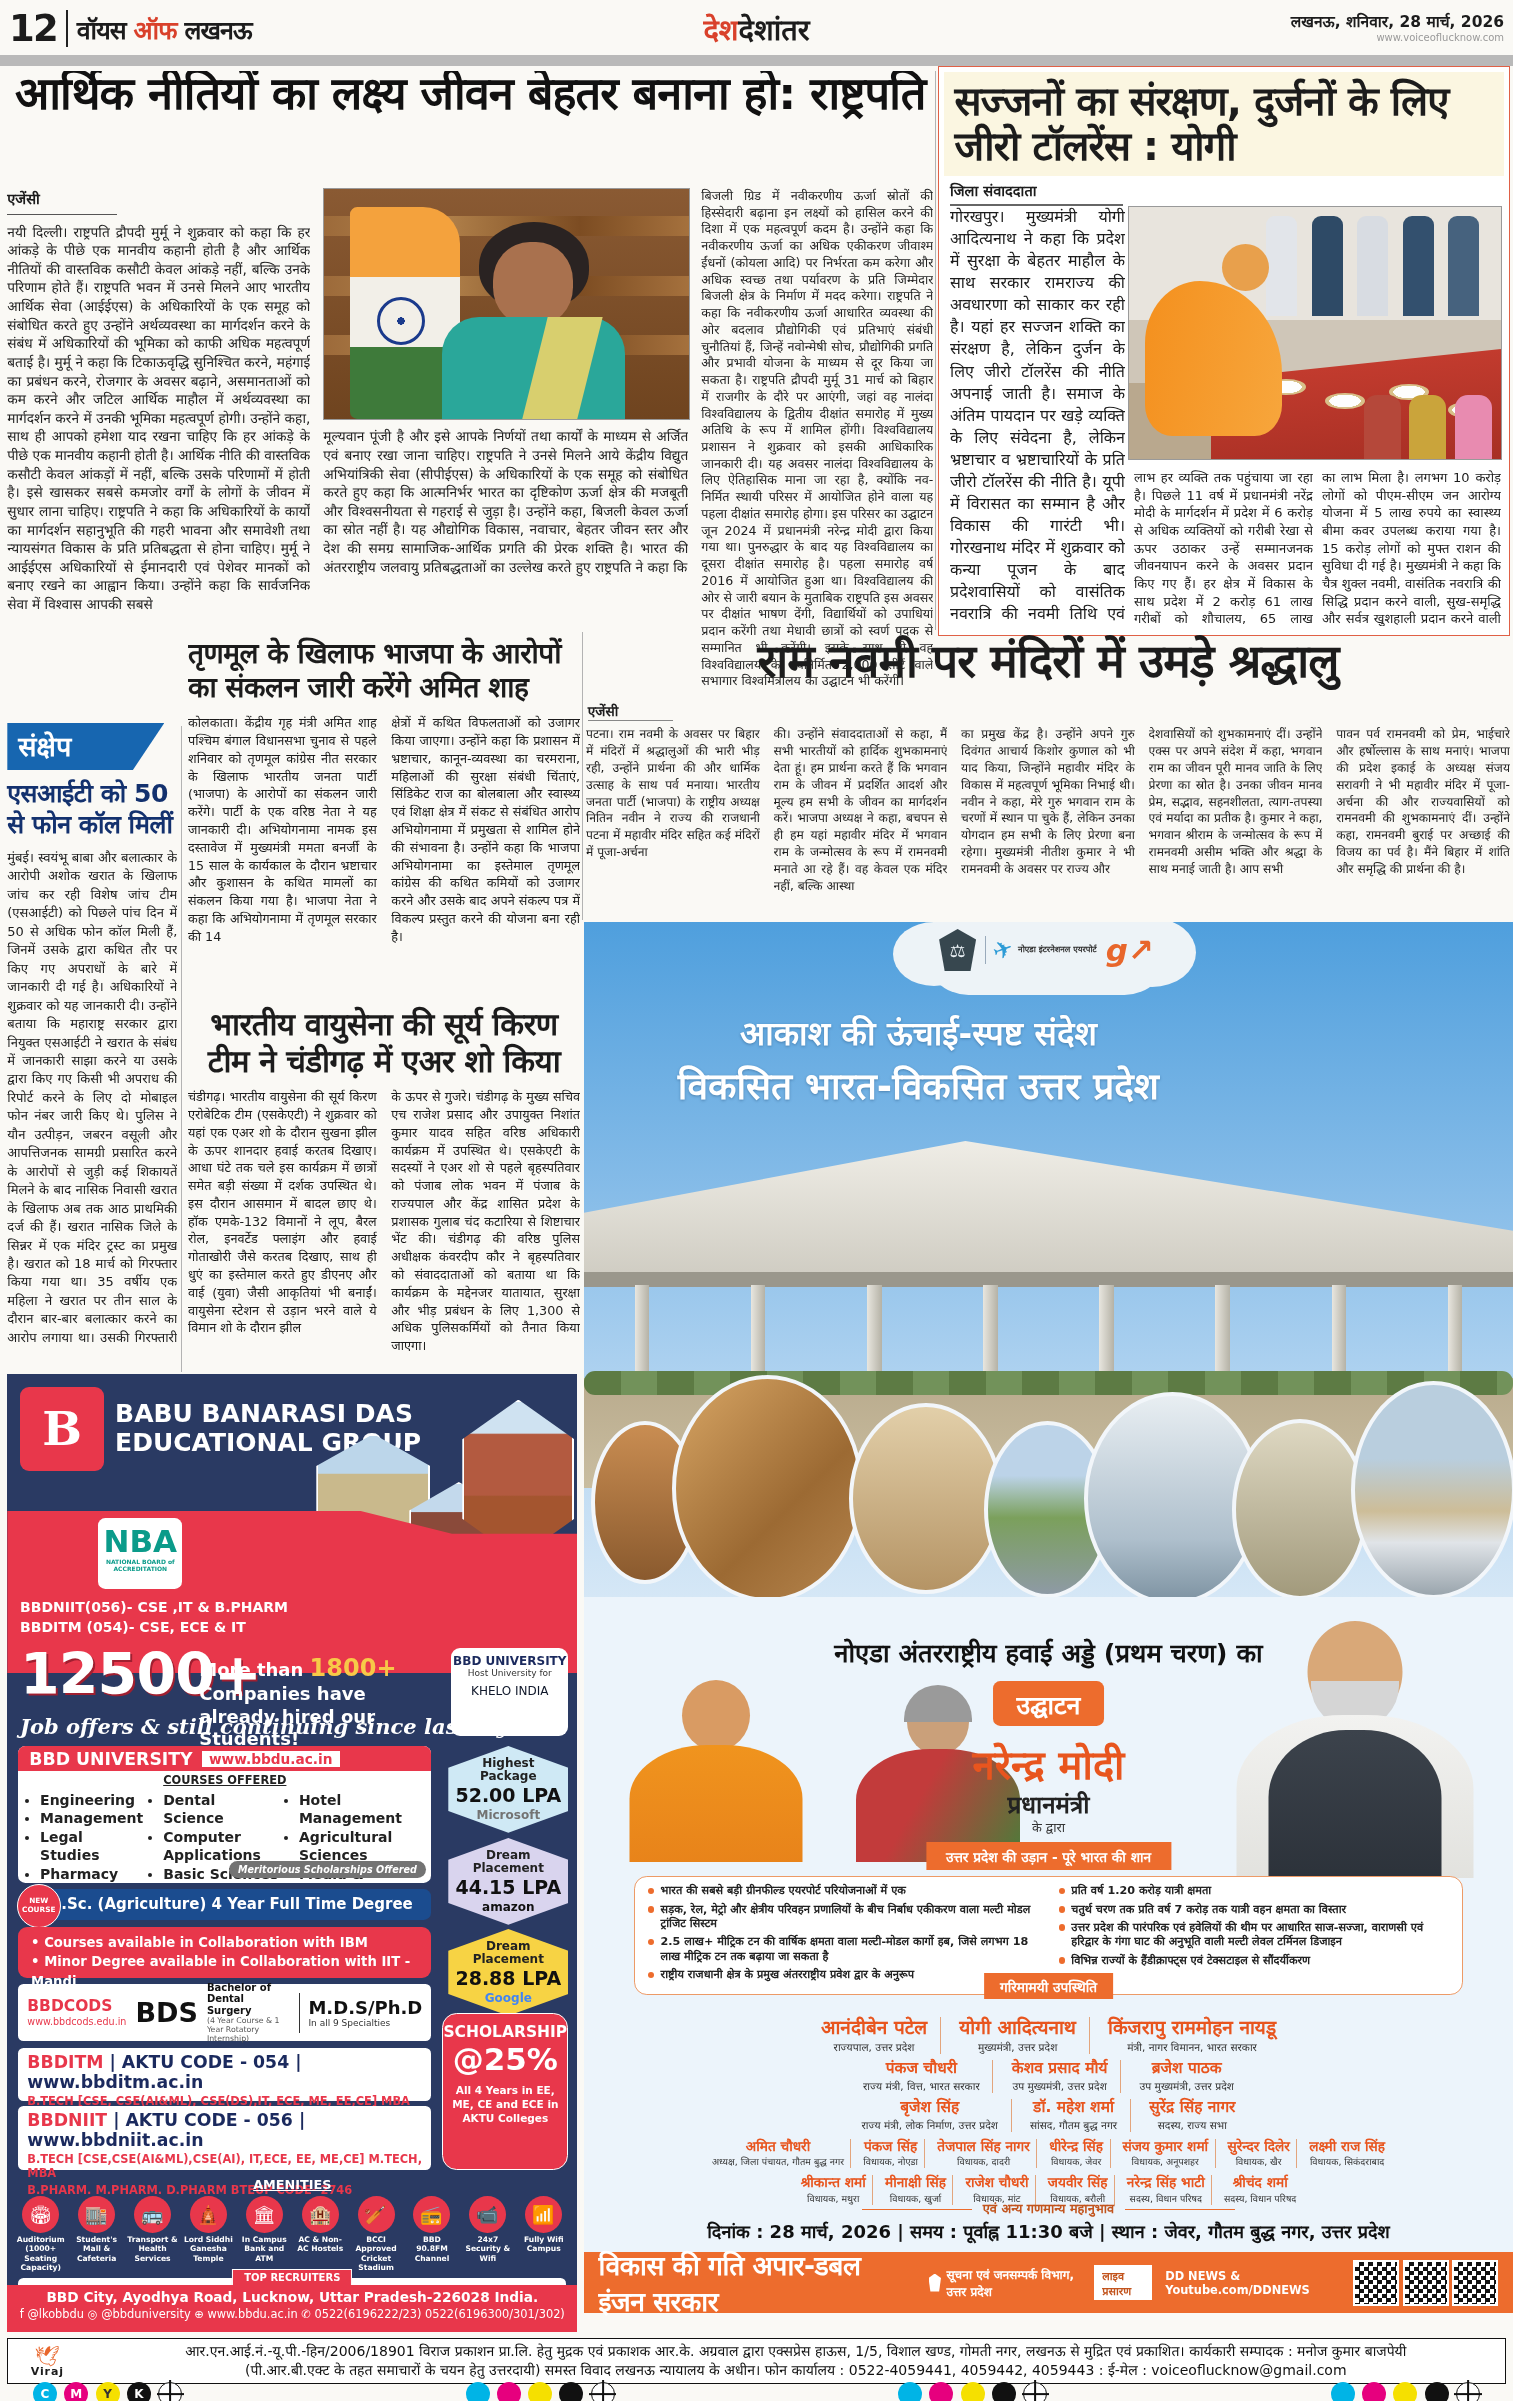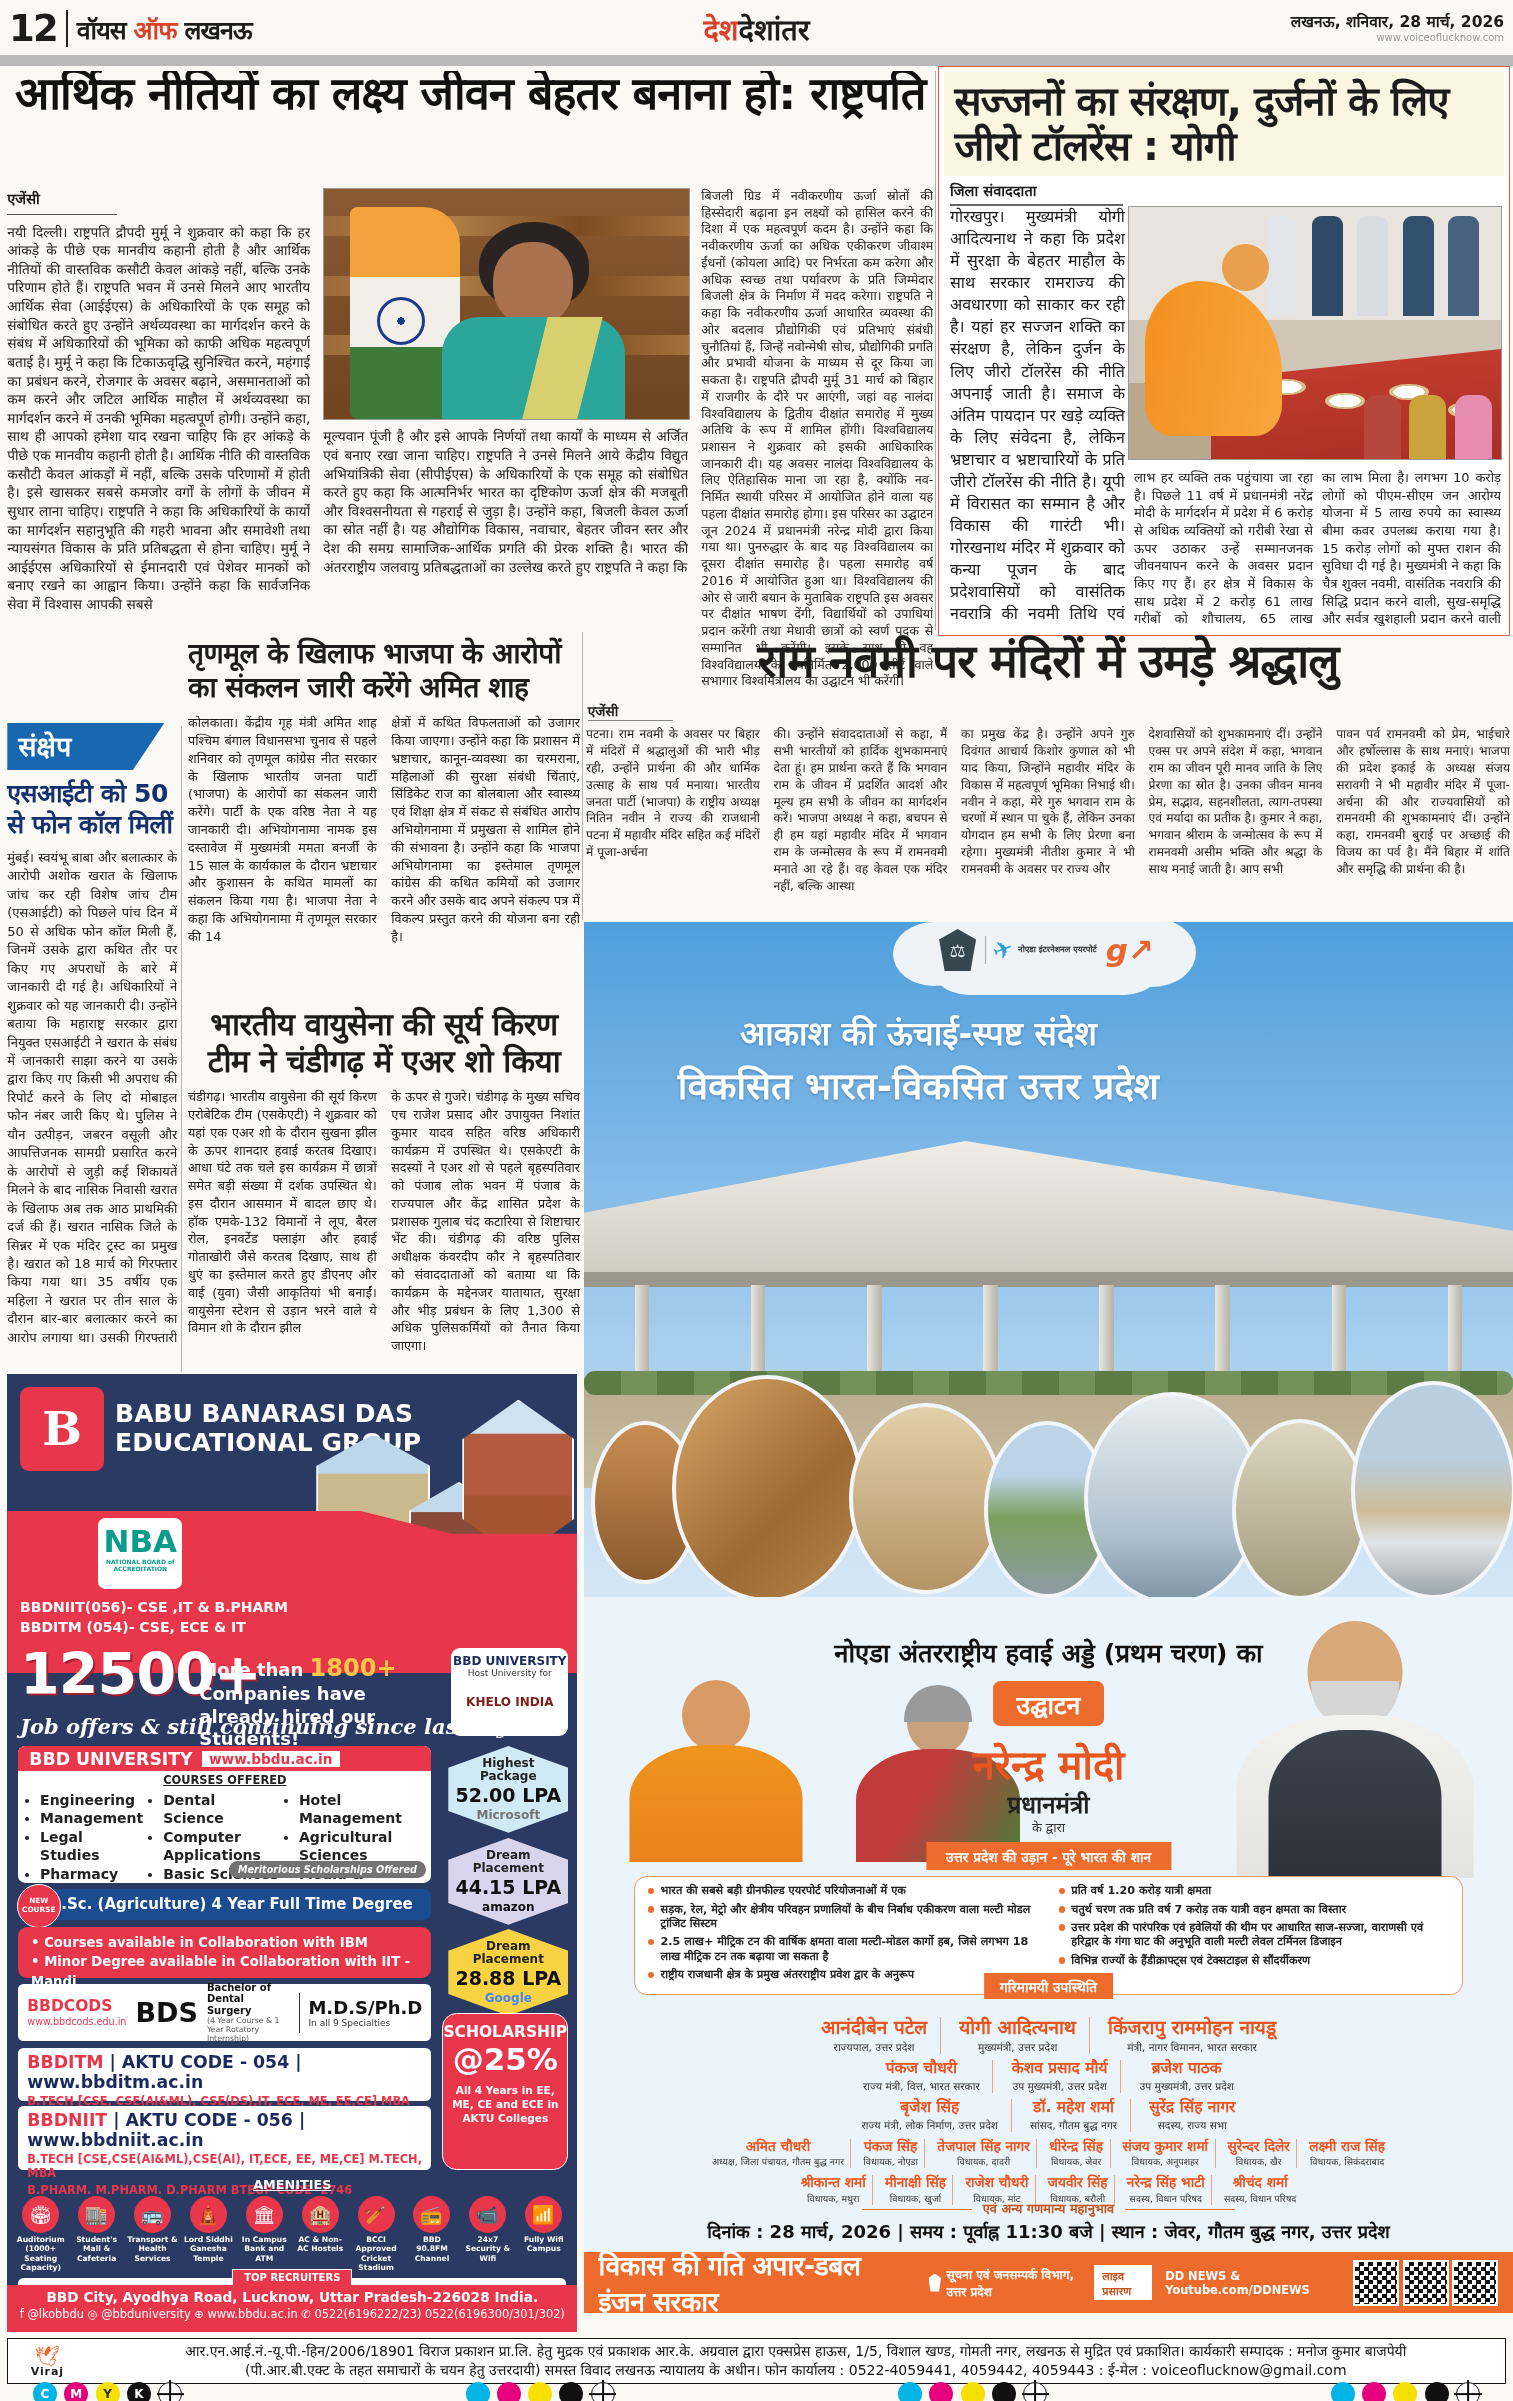--- a/index.html
+++ b/index.html
@@ -160,21 +160,21 @@
   .nba-l{font-size:31px;font-weight:bold;line-height:1.1;margin-top:5.5px;}
   .nba-s{font-size:6px;color:#0b9b8a;font-weight:bold;}
   .bbd-codes{position:absolute;left:12.8px;top:223px;color:#fff;font-weight:bold;font-size:14px;line-height:1.45;}
   .bignum{position:absolute;left:12.8px;top:267px;color:#fff;font-size:57px;font-weight:bold;letter-spacing:-0.9px;text-shadow:1.8px 1.8px 0 #a01f30;}
   .hired{position:absolute;left:192px;top:279px;color:#fff;font-size:18px;font-weight:bold;line-height:1.25;width:228px;}
   .hired .y{color:#f7c948;font-size:24px;}
   .joboffers{position:absolute;left:12.8px;top:340px;color:#fff;font-size:21px;font-style:italic;font-family:"DejaVu Serif",serif;font-weight:bold;}
   .khelo{position:absolute;right:9px;top:274px;width:117px;height:88px;background:#fff;border-radius:9px;text-align:center;padding-top:5.5px;box-sizing:border-box;}
   .khelo .t1{font-size:12px;font-weight:bold;color:#1b2a5e;}
   .khelo .t2{font-size:9px;color:#333;}
-  .khelo .t3{font-size:12px;font-weight:bold;color:#7f1d1d;margin-top:17px;}
+  .khelo .t3{font-size:12px;font-weight:normal;color:#0f172a;margin-top:6px;}
   .univ-box{position:absolute;left:11px;top:372px;width:413px;height:137px;background:#fff;border-radius:7.3px;overflow:hidden;}
   .univ-bar{background:#e8374b;color:#fff;font-size:17.3px;font-weight:bold;padding:2.7px 11px;display:flex;gap:9px;align-items:center;}
   .univ-bar .url{background:#fff;color:#e8374b;padding:0 7.3px;font-size:13.7px;}
   .courses-header{text-align:center;font-size:11.4px;font-weight:bold;text-decoration:underline;color:#222;margin-top:1.8px;}
   .courses{display:flex;padding:1.8px 9px;gap:7.3px;}
   .courses ul{margin:1.8px 0;padding-left:12.8px;}
   .courses li{font-size:14px;font-weight:bold;color:#222;line-height:1.32;}
   .merit-pill{position:absolute;right:5.5px;bottom:5.5px;background:#737373;color:#fff;font-size:9.6px;font-weight:bold;padding:2.7px 9px;border-radius:11px;font-style:italic;}
   .agri-bar{position:absolute;left:24px;top:515px;width:400px;height:31px;background:#1b4c8f;color:#fff;font-size:15px;font-weight:bold;line-height:31px;text-align:center;border-radius:7.3px;}
   .newbadge{position:absolute;left:-14.6px;top:-5.5px;width:42px;height:42px;background:#e8374b;border-radius:50%;color:#fff;font-size:7.3px;line-height:1.1;display:flex;align-items:center;justify-content:center;text-align:center;border:1.8px solid #fff;}

